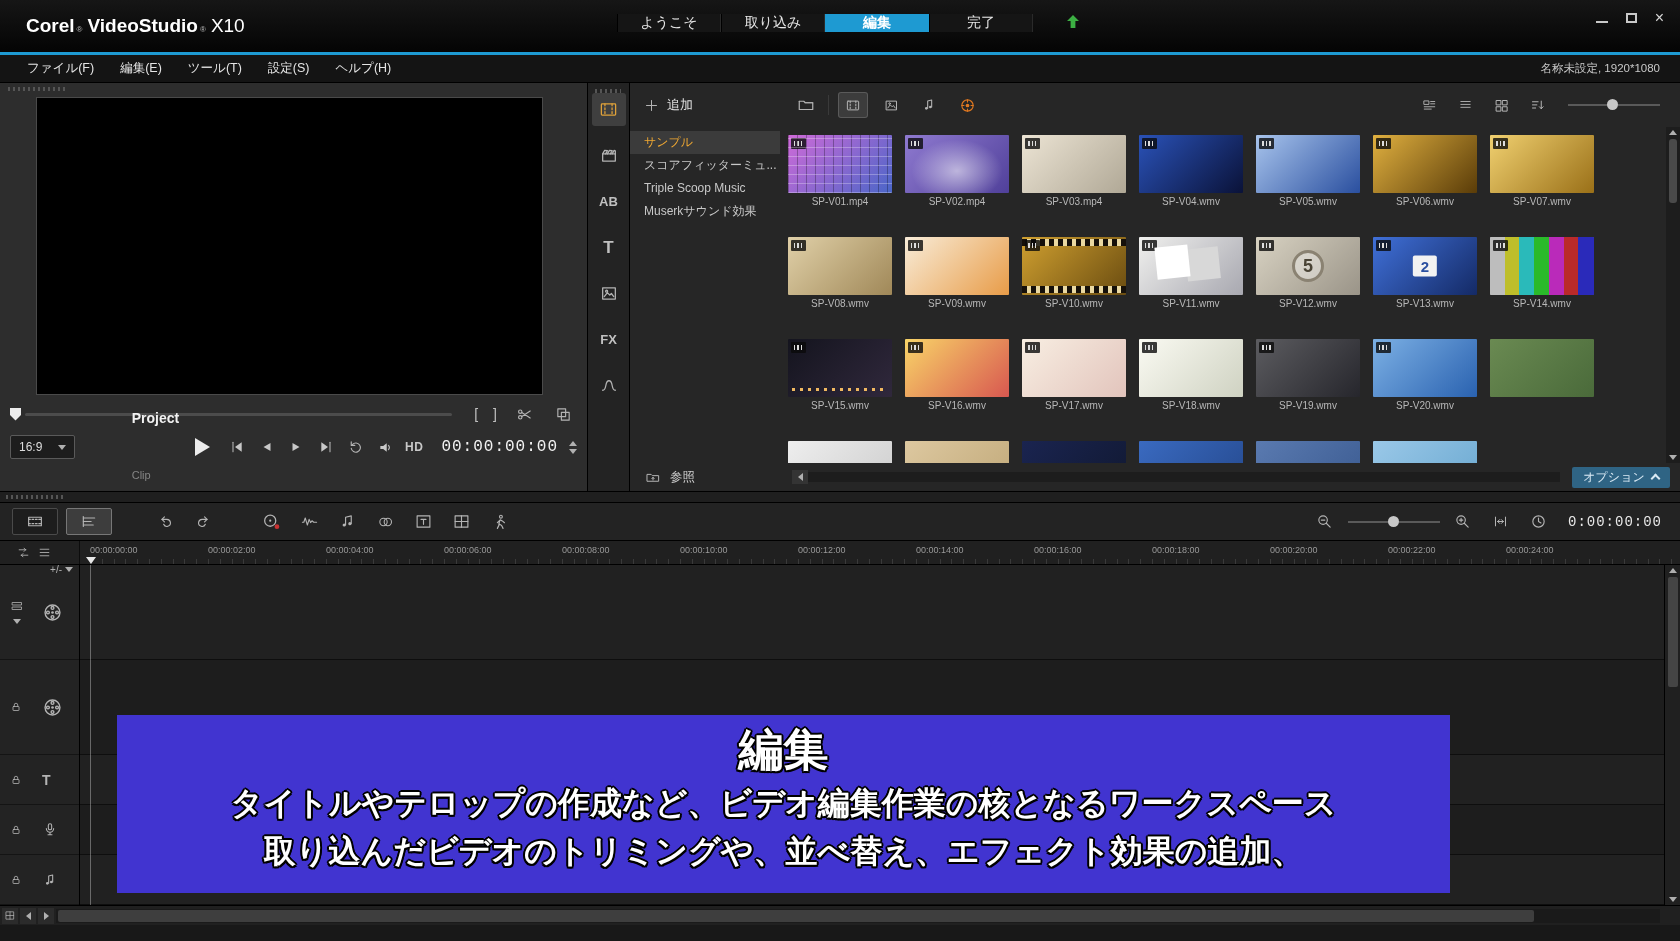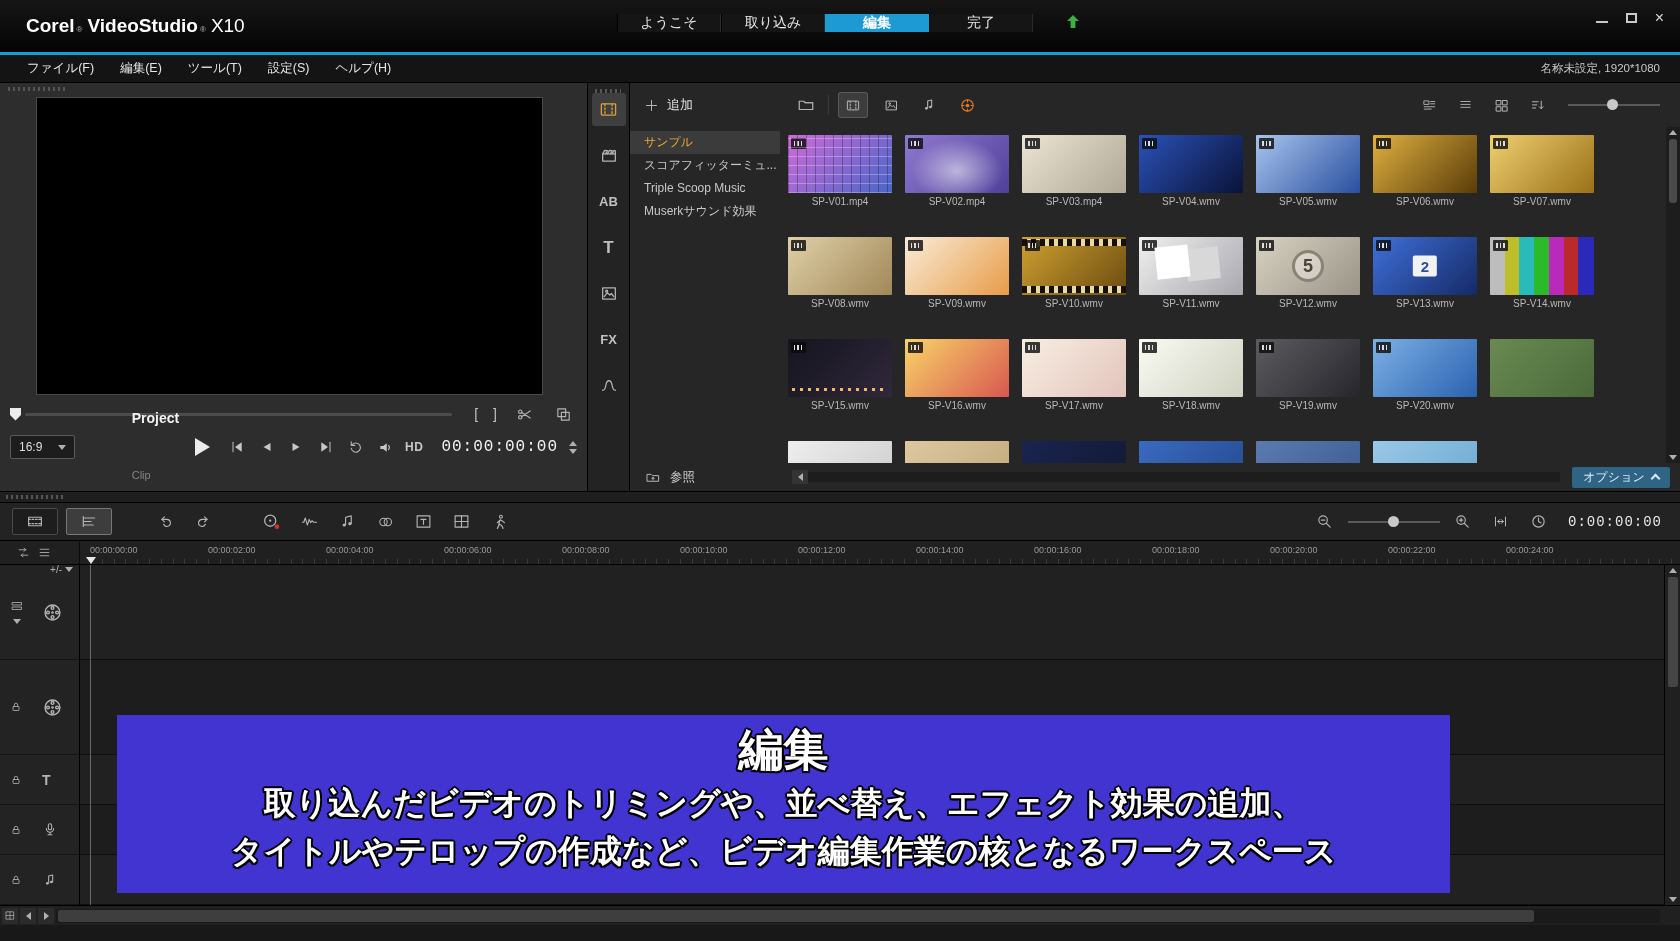--- a/index.html
+++ b/index.html
@@ -925,22 +925,22 @@
 
       <div class="tl-lanes">
         <div class="lane h-lg"></div>
         <div class="lane h-lg alt"></div>
         <div class="lane h-sm"></div>
         <div class="lane h-sm alt"></div>
         <div class="lane h-sm"></div>
         <div class="playhead-line"></div>
         <div class="callout">
           <div class="callout-title">編集</div>
+          <div class="callout-line">タイトルやテロップの作成など、ビデオ編集作業の核となるワークスペース</div>
           <div class="callout-line">取り込んだビデオのトリミングや、並べ替え、エフェクト効果の追加、</div>
-          <div class="callout-line">タイトルやテロップの作成など、ビデオ編集作業の核となるワークスペース</div>
         </div>
       </div>
 
       <div class="tl-vscroll">
         <span class="caret-up"></span>
         <div class="vthumb"></div>
         <span class="vrest"></span>
         <span class="caret-down"></span>
       </div>
     </div>

